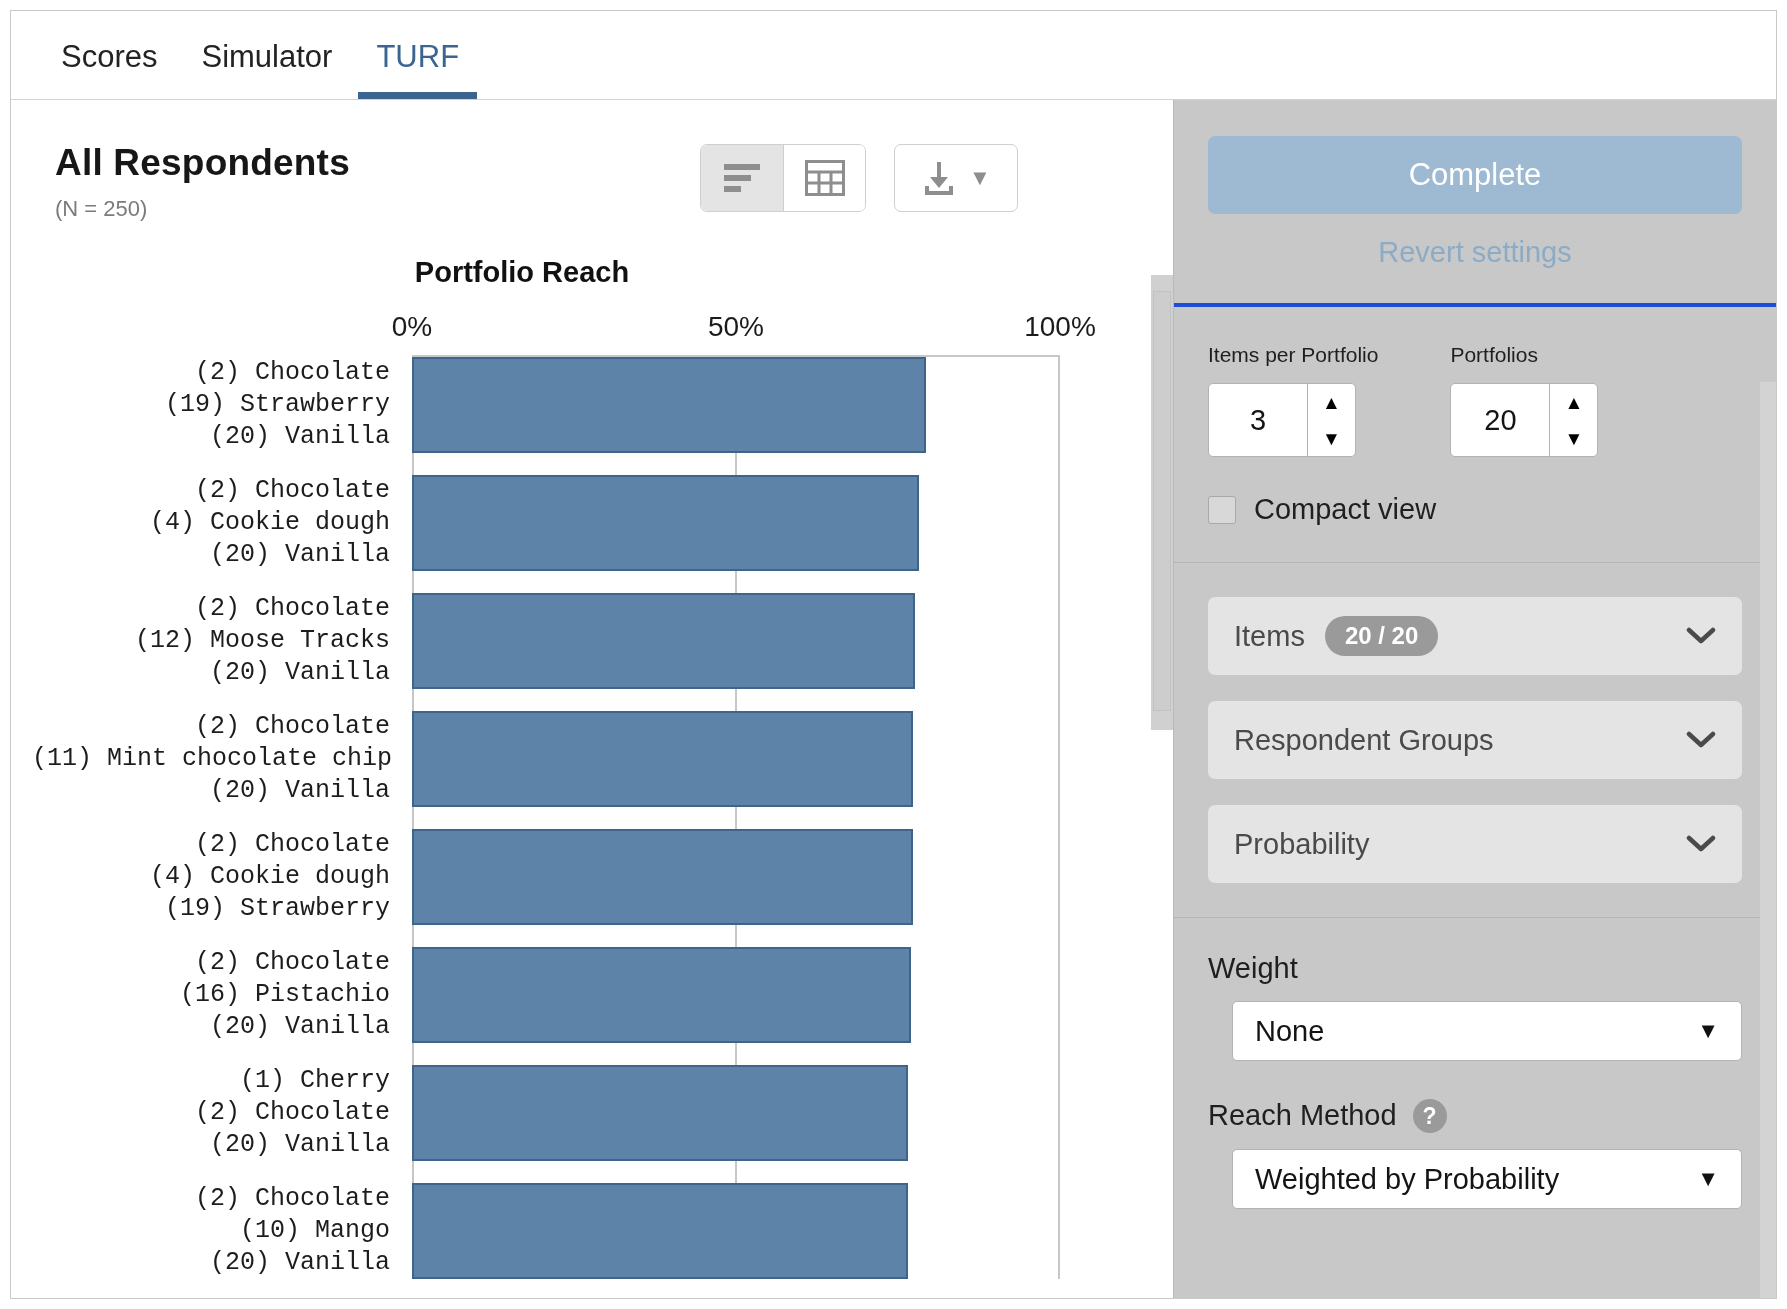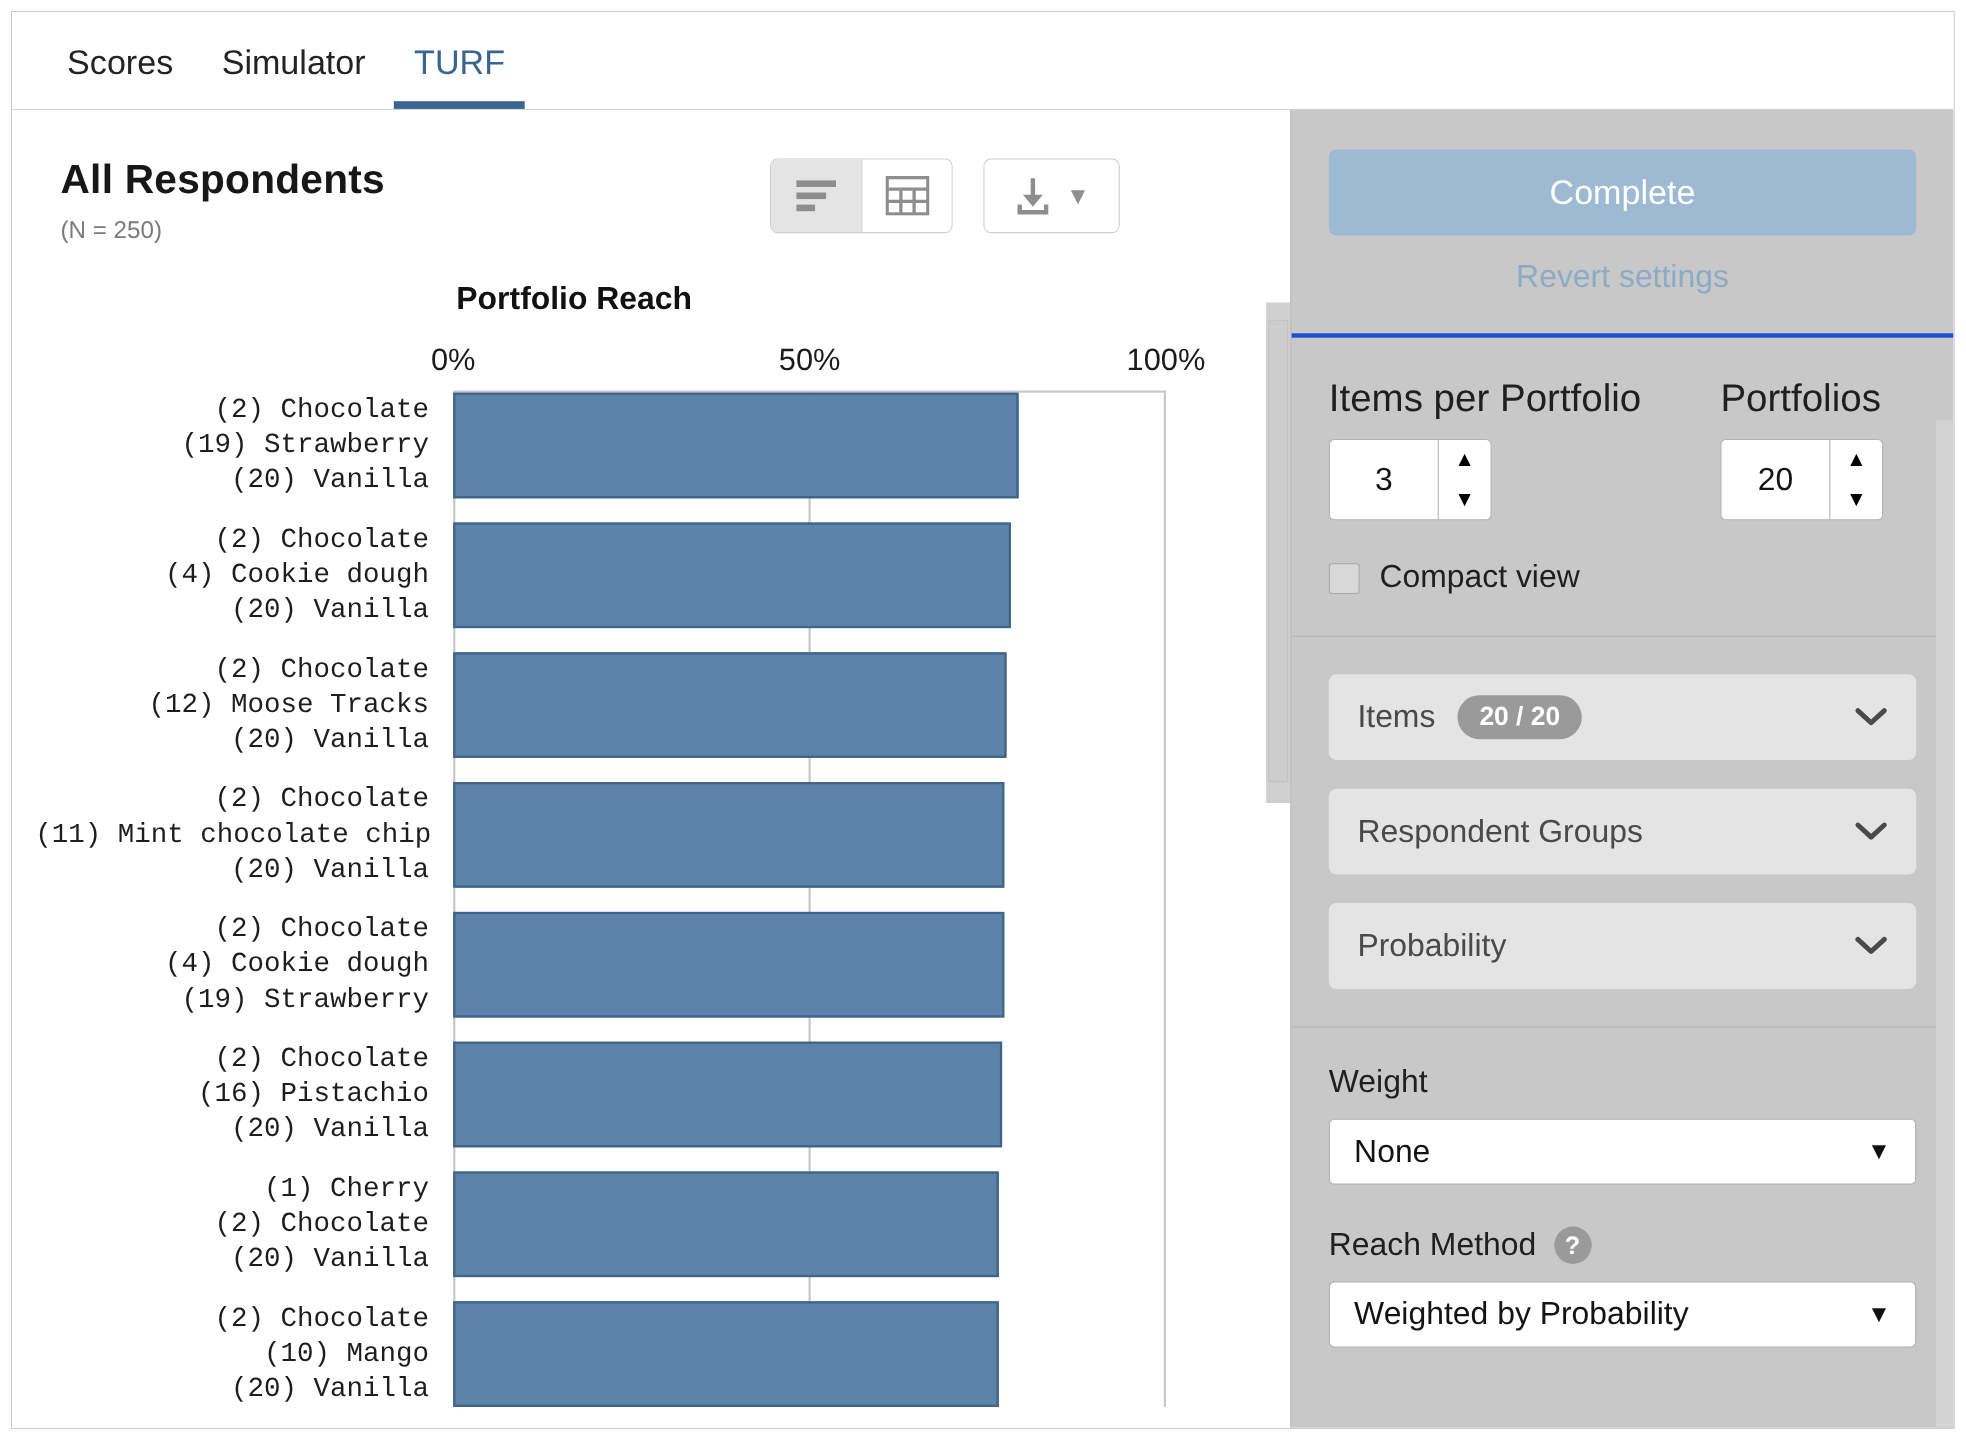--- a/index.html
+++ b/index.html
@@ -150,21 +150,21 @@
     background: #9dbad2; color: #ffffff; font-size: 31px;
     font-family: inherit; cursor: pointer;
   }
   .revert {
     display: block; width: 100%; text-align: center;
     margin-top: 22px; font-size: 29px; color: #8cabc6; cursor: pointer;
   }
 
   .sect-nums { padding-top: 36px; padding-bottom: 36px; border-bottom: 1px solid #b5b5b5; }
   .numgrid { display: flex; gap: 72px; }
-  .numfield .flab { font-size: 35px; color: #1f1f1f; margin-bottom: 16px; }
+  .numfield .flab { font-size: 21px; color: #1f1f1f; margin-bottom: 16px; }
   .spinner {
     display: flex; height: 74px; width: 148px;
     border: 1px solid #b2b2b2; border-radius: 5px; background: #fff; overflow: hidden;
   }
   .spinner .val {
     flex: 1 1 auto; display: flex; align-items: center; justify-content: center;
     font-size: 29px; color: #141414;
   }
   .spinner .arrows {
     flex: 0 0 48px; border-left: 1px solid #b2b2b2;
@@ -188,31 +188,32 @@
   .acc-label { font-size: 29px; color: #4a4a4a; }
   .badge {
     margin-left: 20px; background: #9a9a9a; color: #fff;
     font-size: 24px; font-weight: bold; border-radius: 24px;
     padding: 6px 20px; line-height: 1.2;
   }
   .chev { margin-left: auto; color: #4a4a4a; font-size: 26px; line-height: 1; }
   .chev svg { display: block; }
 
   .sect-sel { padding-top: 34px; }
-  .sel-lab { font-size: 29px; color: #1f1f1f; margin-bottom: 16px; display: flex; align-items: center; gap: 16px; }
+  .sel-lab { font-size: 29px; color: #1f1f1f; margin-bottom: 16px; display: flex; align-items: flex-start; gap: 16px; }
   .qmark {
     width: 34px; height: 34px; border-radius: 50%;
     background: #9a9a9a; color: #fff; font-size: 23px; font-weight: bold;
     display: inline-flex; align-items: center; justify-content: center;
   }
   .select {
     height: 60px; background: #fff; border: 1px solid #b2b2b2; border-radius: 5px;
     display: flex; align-items: center; padding: 12px 22px;
     font-size: 29px; color: #141414; cursor: pointer;
     margin-bottom: 38px;
+    margin-left: 24px;
   }
   .select .caret { margin-left: auto; font-size: 22px; color: #111; }
 
   .set-scroll {
     position: absolute; right: 0; top: 282px; width: 16px; bottom: 0; background: #c8c8c8;
   }
   .set-scroll .thumb {
     position: absolute; left: 0; top: 0; width: 16px; height: 100%;
     background: #d3d3d3;
   }

